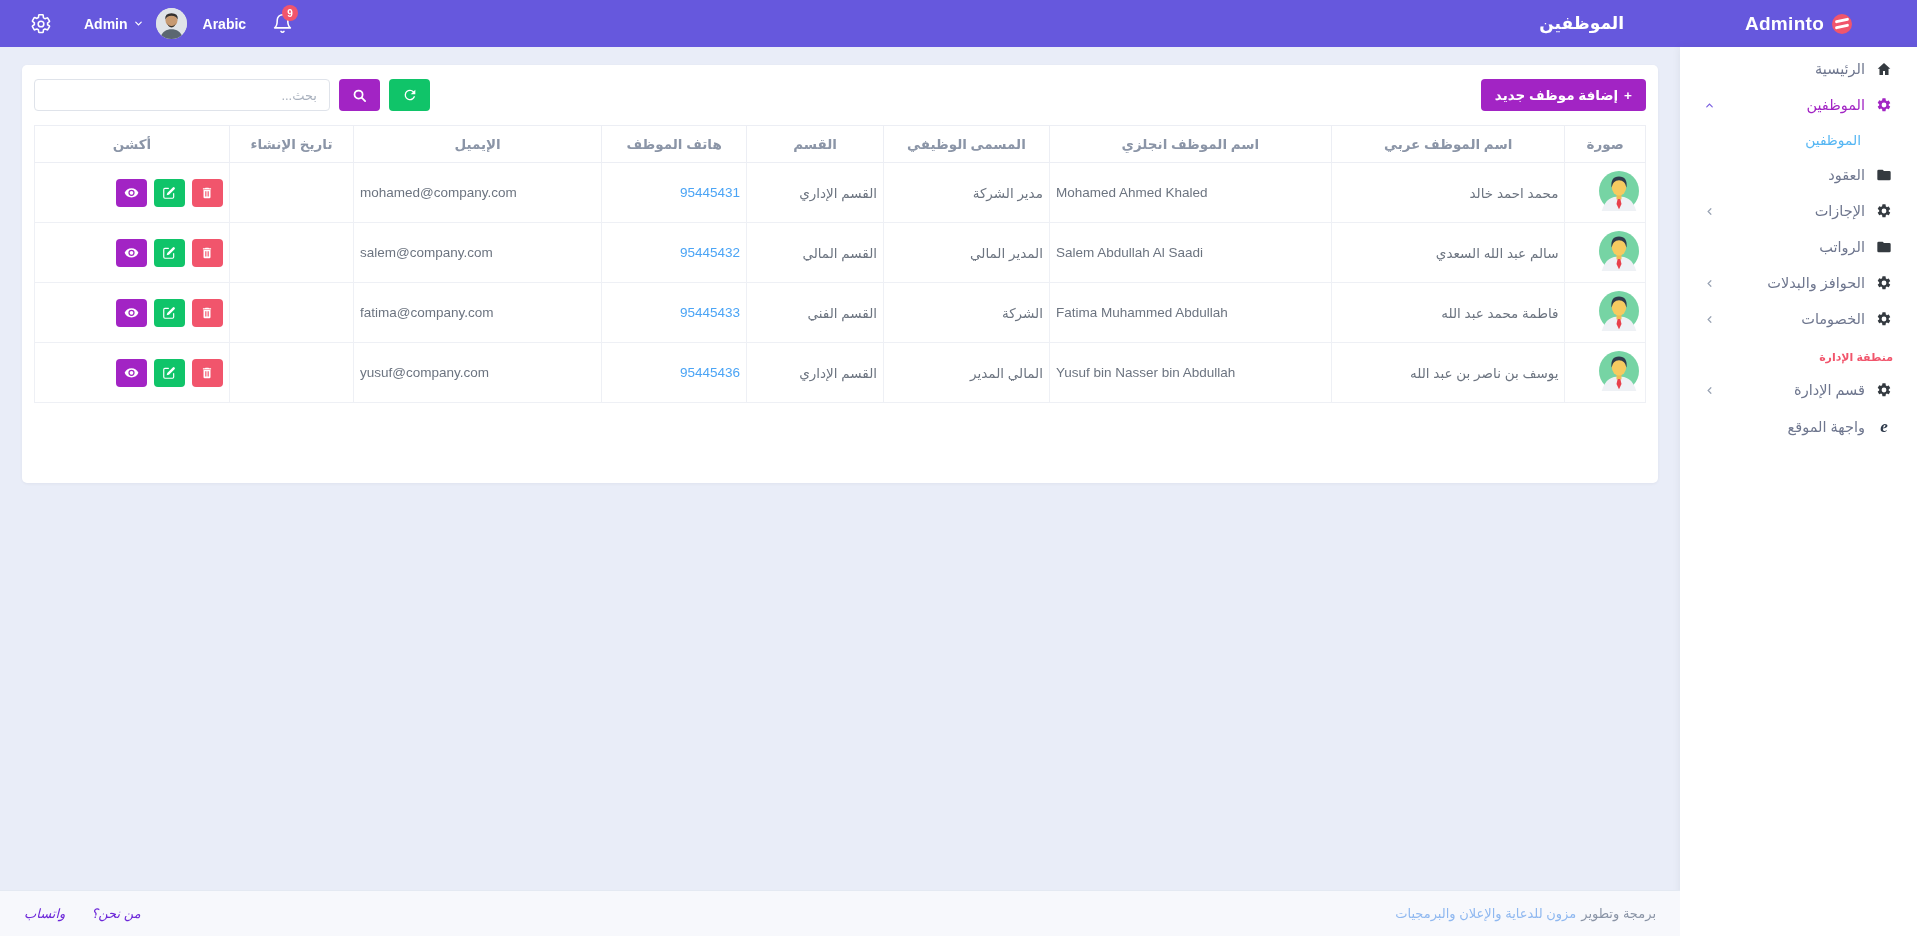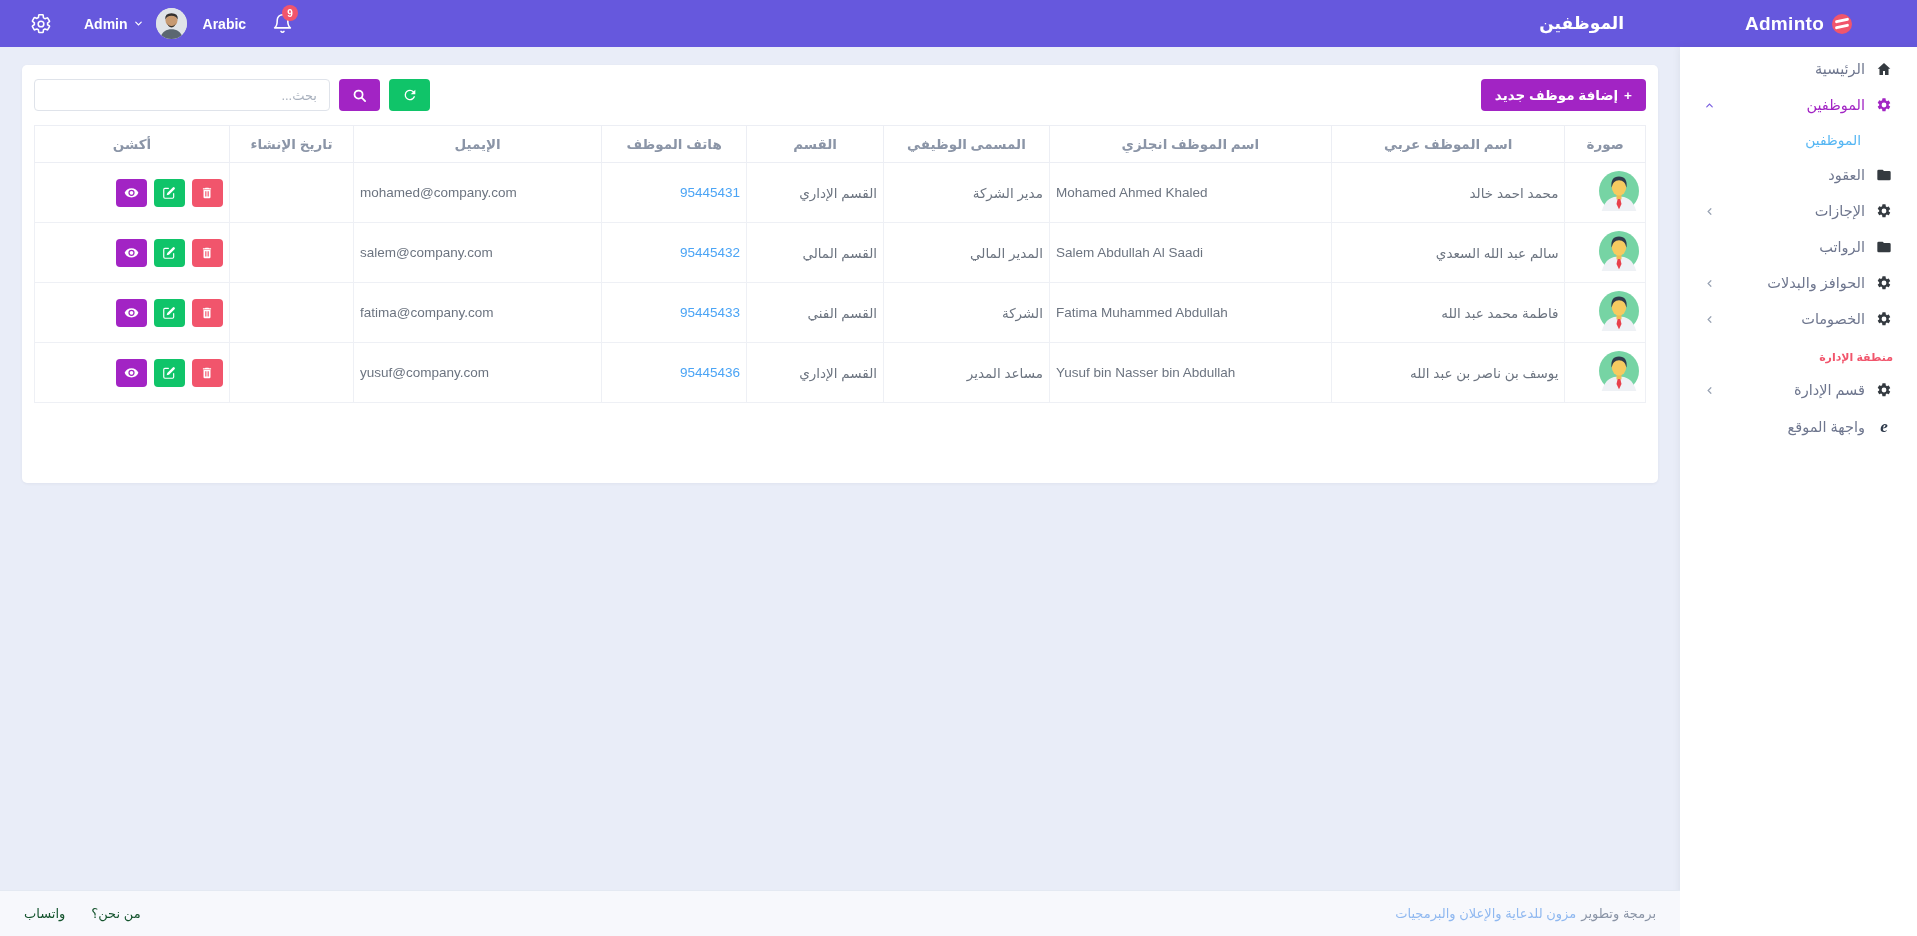--- a/index.html
+++ b/index.html
@@ -77,21 +77,21 @@
   .act-btn { width:31px; height:28px; border:none; border-radius:4px; color:#fff; cursor:pointer; display:flex; align-items:center; justify-content:center; }
   .act-btn.del { background:#f1556c; }
   .act-btn.edit { background:#10c469; }
   .act-btn.eye { background:#a224c4; }
 
   
   .footer { height:46px; flex:0 0 46px; background:#f7f8fc; border-top:1px solid #e4e9f2; display:flex; align-items:center; padding:0 24px; font-size:13px; color:#8a94a6; }
   .credit { display:flex; gap:5px; }
   .credit-link { color:#8fb8f0; text-decoration:none; cursor:pointer; }
   .footer-links { margin-right:auto; display:flex; gap:26px; }
-  .footer-links a { color:#14532d; text-decoration:none; cursor:pointer; }
+  .footer-links a { color:#6d28d9; text-decoration:none; cursor:pointer;font-style:italic; }
 </style>
 </head>
 <body>
 
 <div class="app">
 
   <header class="topbar">
     <div class="logo-box">
       <span class="logo-mark"></span>
       <span class="logo-text">Adminto</span>
@@ -416,21 +416,21 @@
           <path d="M3 49 C7 33.5 15.5 30.5 24 30.5 C32.5 30.5 41 33.5 45 49 Z" fill="#eef1f5"></path>
           <rect x="21" y="27" width="6" height="7" fill="#eebd55"></rect>
           <ellipse cx="24" cy="19.5" rx="8.6" ry="10" fill="#f6ca60"></ellipse>
           <path d="M15 20 Q13.5 6.5 24 6.5 Q34.5 6.5 33 20 Q31.5 11 24 11 Q16.5 11 15 20 Z" fill="#2f3b4c"></path>
           <path d="M22.4 33.5 L25.6 33.5 L27 39.5 L24 46 L21 39.5 Z" fill="#e8414b"></path>
         </g>
       </svg>
     </td>
     <td>يوسف بن ناصر بن عبد الله</td>
     <td class="en">Yusuf bin Nasser bin Abdullah</td>
-    <td>مساعد المدير</td>
+    <td>المالي المدير</td>
     <td>القسم الإداري</td>
     <td><a class="phone-link">95445436</a></td>
     <td class="en">yusuf@company.com</td>
     <td></td>
     <td>
       <span class="actions">
         <button class="act-btn eye">
           <svg class="ic" width="15" height="15" viewBox="0 0 24 24" fill="#fff">
                           <path d="M12 5C7 5 2.7 8.1 1 12.5 2.7 16.9 7 20 12 20s9.3-3.1 11-7.5C21.3 8.1 17 5 12 5zm0 12.5a5 5 0 1 1 0-10 5 5 0 0 1 0 10zm0-8a3 3 0 1 0 0 6 3 3 0 0 0 0-6z"></path>
                         </svg>

